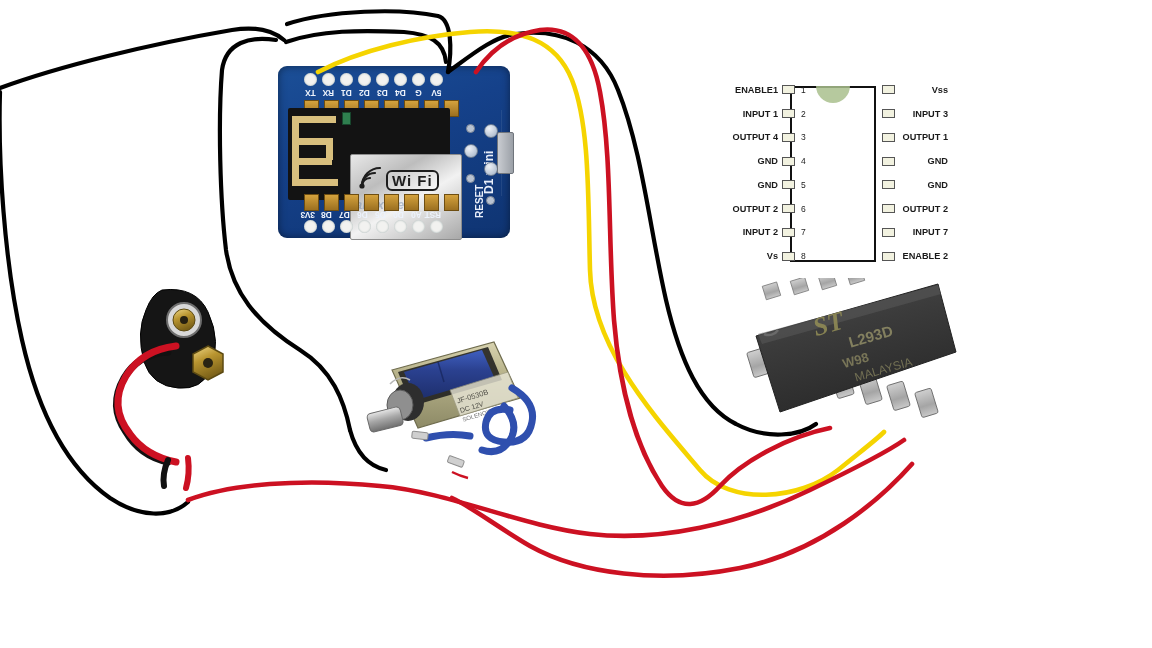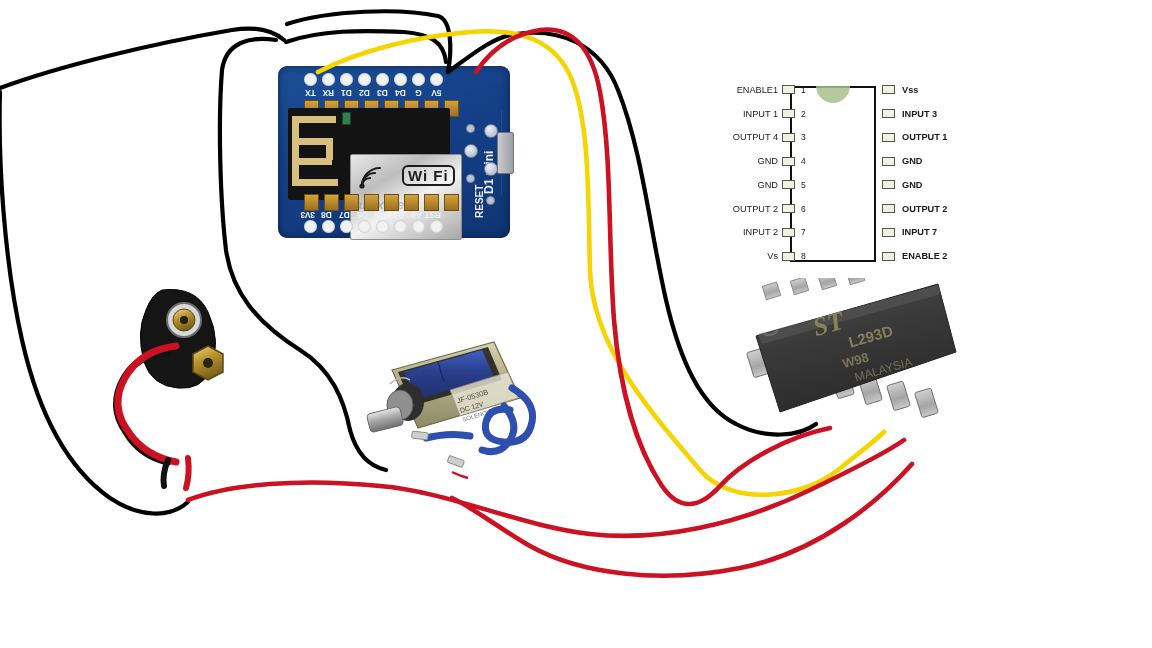--- a/index.html
+++ b/index.html
@@ -25,43 +25,43 @@
   .plabel{width:13px;text-align:center;color:#ecf2fb;font-size:8.5px;font-weight:bold;
           font-family:"Liberation Sans",sans-serif;transform:rotate(180deg);letter-spacing:-.3px;}
   
   .espblk{position:absolute;left:10px;top:42px;width:162px;height:92px;background:#131313;border-radius:2px;}
   .ant{position:absolute;background:#d8bf7e;}
   .shield{position:absolute;left:62px;top:46px;width:110px;height:84px;
           background:linear-gradient(150deg,#e8e8e8 0%,#bdbdbd 30%,#f2f2f2 55%,#a8a8a8 100%);
           border:1px solid #8d8d8d;border-radius:2px;overflow:hidden;}
   .shield .wm{position:absolute;left:4px;top:42px;width:104px;color:rgba(120,140,170,.5);
               font-size:13px;font-weight:bold;font-style:italic;}
-  .wifiwrap{position:absolute;left:6px;top:10px;display:flex;align-items:flex-start;gap:19px;}
+  .wifiwrap{position:absolute;left:6px;top:10px;display:flex;align-items:flex-end;gap:3px;}
   .wifitxt{border:2px solid #1d1d1d;border-radius:6px;padding:0px 4px;color:#1d1d1d;
            font-size:15px;font-weight:bold;letter-spacing:1px;background:rgba(255,255,255,.25);}
   .smd{position:absolute;width:7px;height:11px;background:#2f7f4f;border:1px solid #17462c;}
   .via{position:absolute;width:7px;height:7px;border-radius:50%;background:#b9c3d2;border:1px solid #7d8796;}
   .pastepad{position:absolute;width:12px;height:12px;border-radius:50%;
             background:radial-gradient(circle at 35% 30%,#eef1f6,#9fb0c6);border:1px solid #6d7c91;}
   .usb{position:absolute;right:-4px;top:66px;width:15px;height:40px;
        background:linear-gradient(90deg,#c9ccd1,#9ba0a7);border:1px solid #70757c;border-radius:2px;}
   .brdtxt{position:absolute;color:#e8eefa;font-size:12px;font-weight:bold;
           transform:rotate(-90deg);transform-origin:left top;white-space:nowrap;}
 
   
   #pinout{position:absolute;left:718px;top:78px;width:230px;height:190px;}
   .pin-grid{position:absolute;left:0;top:0;width:230px;height:190px;display:grid;
             grid-template-columns:64px 16px 84px 16px 50px;align-items:center;}
   .dip-body{position:absolute;left:72px;top:8px;width:86px;height:176px;
             border:2.5px solid #111;background:#fff;box-sizing:border-box;}
   .notch{position:absolute;left:50%;top:8px;width:34px;height:17px;margin-left:-17px;
          border-radius:0 0 17px 17px;background:#a9c08d;opacity:.85;}
   .pin-row{display:contents;}
-  .pl{font-size:9.2px;font-weight:normal;color:#1a1a1a;text-align:right;padding-right:4px;white-space:nowrap;}
-  .pr{font-size:9.2px;font-weight:bold;color:#1a1a1a;text-align:left;padding-left:4px;white-space:nowrap;}
+  .pl{font-size:9.2px;font-weight:bold;color:#1a1a1a;text-align:right;padding-right:4px;white-space:nowrap;}
+  .pr{font-size:9.2px;font-weight:bold;color:#1a1a1a;text-align:right;padding-left:4px;white-space:nowrap;}
   .pbox{width:13px;height:9px;border:1px solid #555;background:#f2f2e0;box-sizing:border-box;}
   .pnum-l{font-size:8.5px;color:#222;text-align:left;padding-left:3px;position:relative;z-index:2;}
 
   
   #chip{position:absolute;left:742px;top:278px;width:220px;height:170px;}
 
   
   #solenoid{position:absolute;left:352px;top:332px;width:200px;height:180px;}
 
   

